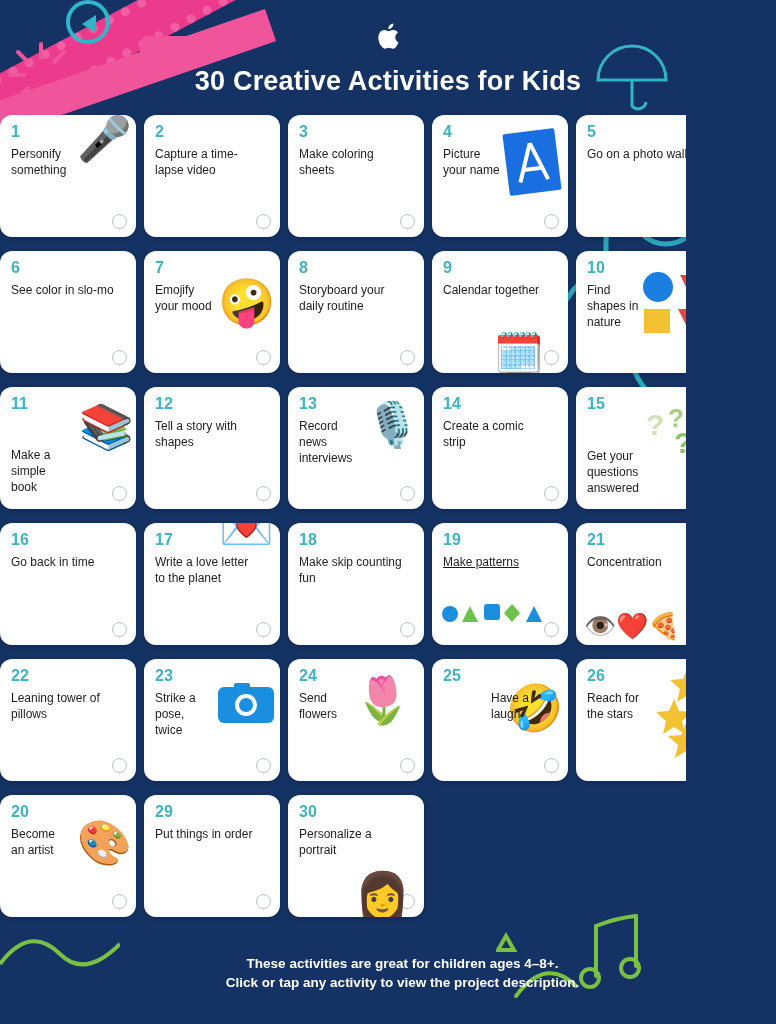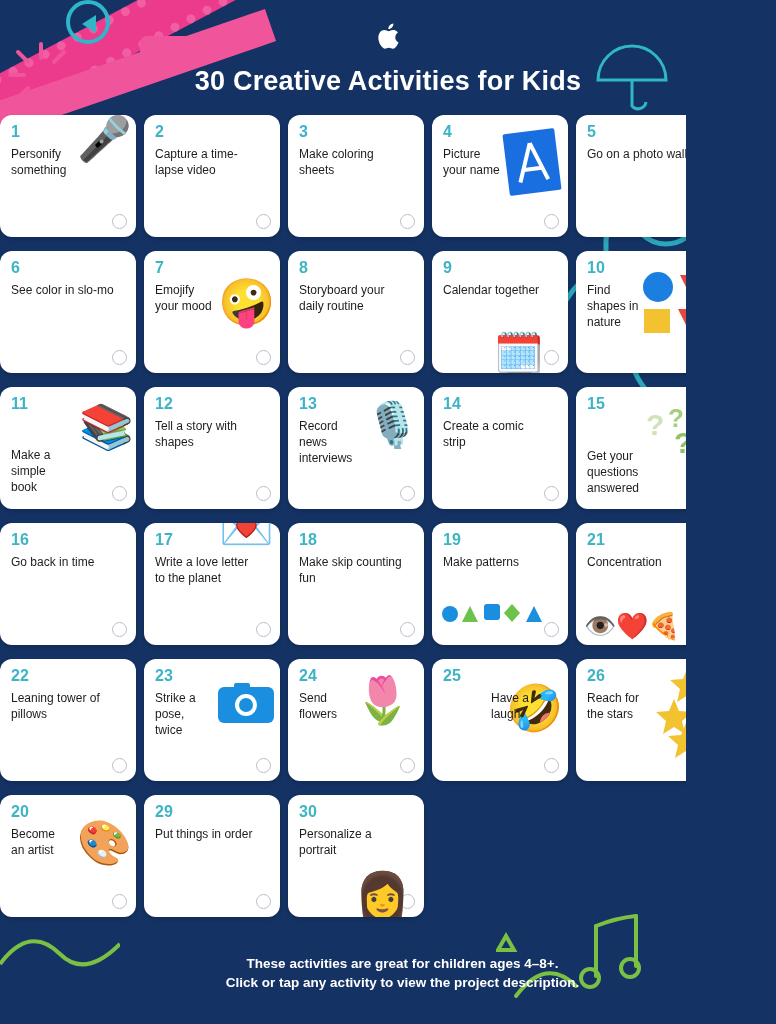--- a/index.html
+++ b/index.html
@@ -342,21 +342,21 @@
     </div>
 
     <div class="card">
       <div class="num">18</div>
       <div class="label">Make skip counting fun</div>
       <div class="radio"></div>
     </div>
 
     <div class="card">
       <div class="num">19</div>
-      <div class="label" style="max-width:112px;">Make patterns</div>
+      <div class="label" style="max-width:112px;text-decoration:underline;">Make patterns</div>
       <div class="art" style="left:8px; bottom:10px;">
         <svg width="108" height="36" viewBox="0 0 108 36">
           <circle cx="10" cy="20" r="8" fill="#1a8fe0"></circle>
           <path d="M22 28 L30 12 L38 28 Z" fill="#6cc24a"></path>
           <rect x="44" y="10" width="16" height="16" rx="3" fill="#1a8fe0"></rect>
           <path d="M72 10 l8 9 -8 9 -8 -9 z" fill="#6cc24a"></path>
           <path d="M86 28 L94 12 L102 28 Z" fill="#1a8fe0"></path>
         </svg>
       </div>
       <div class="radio"></div>

